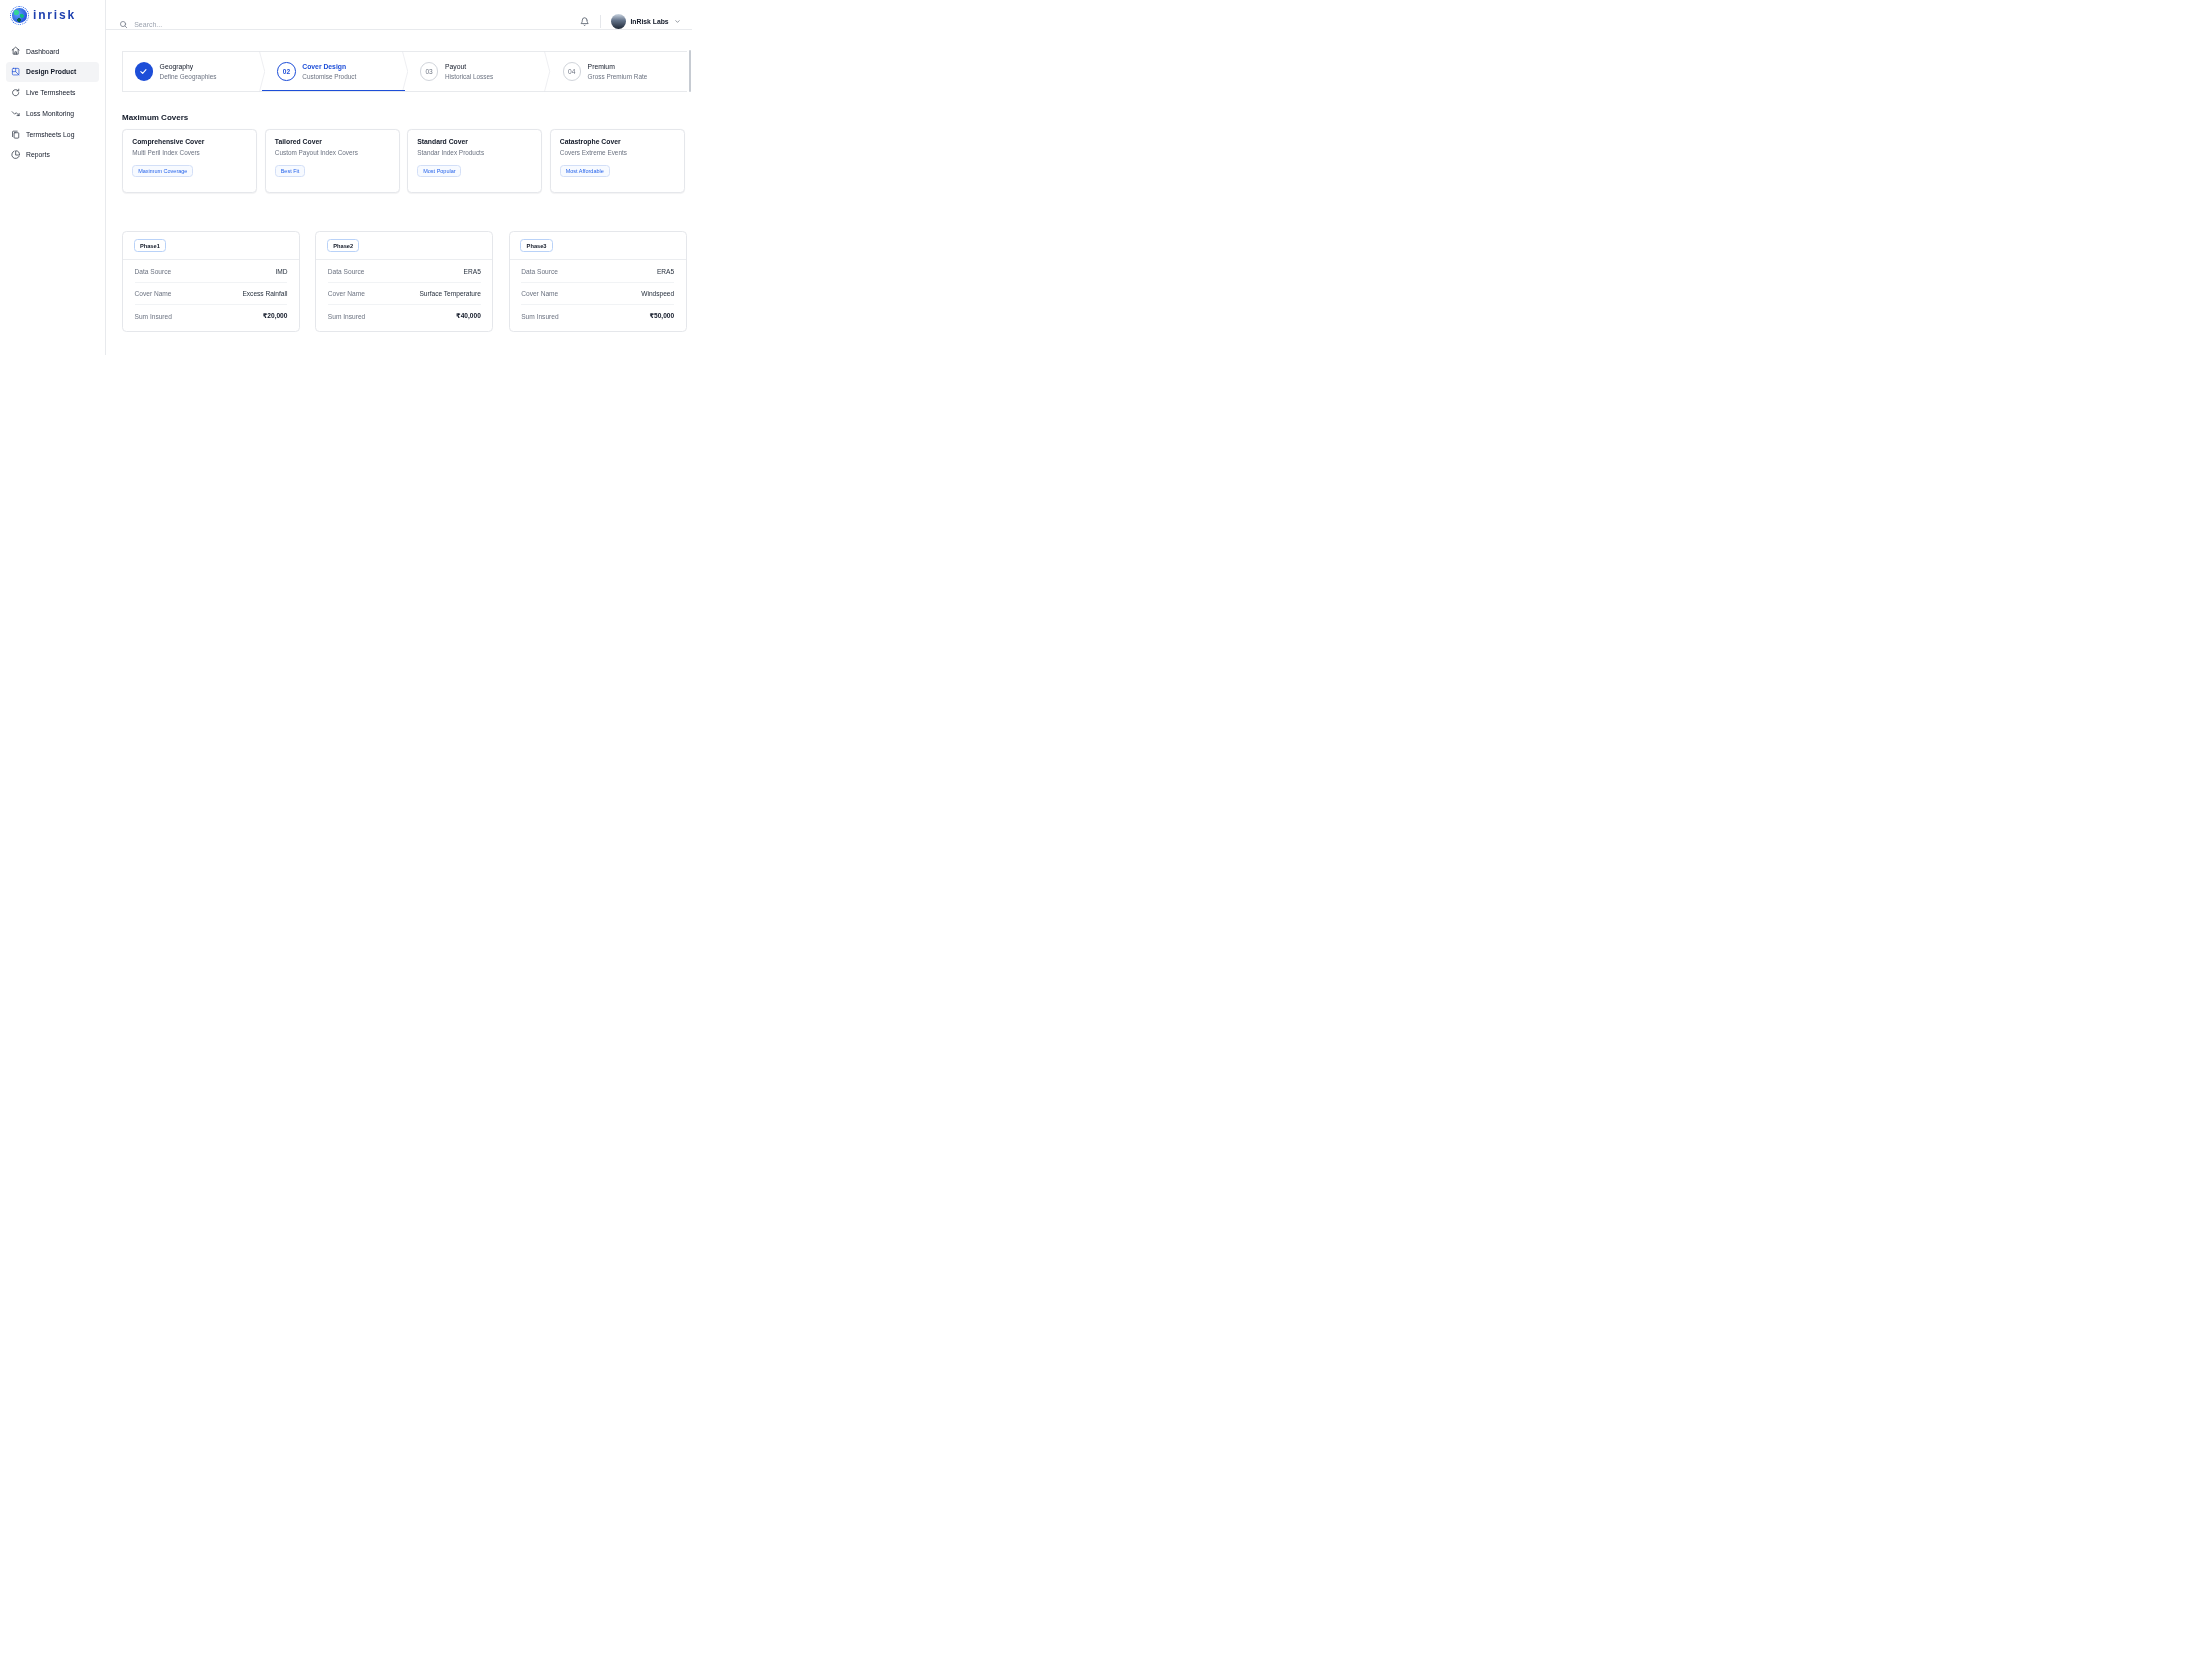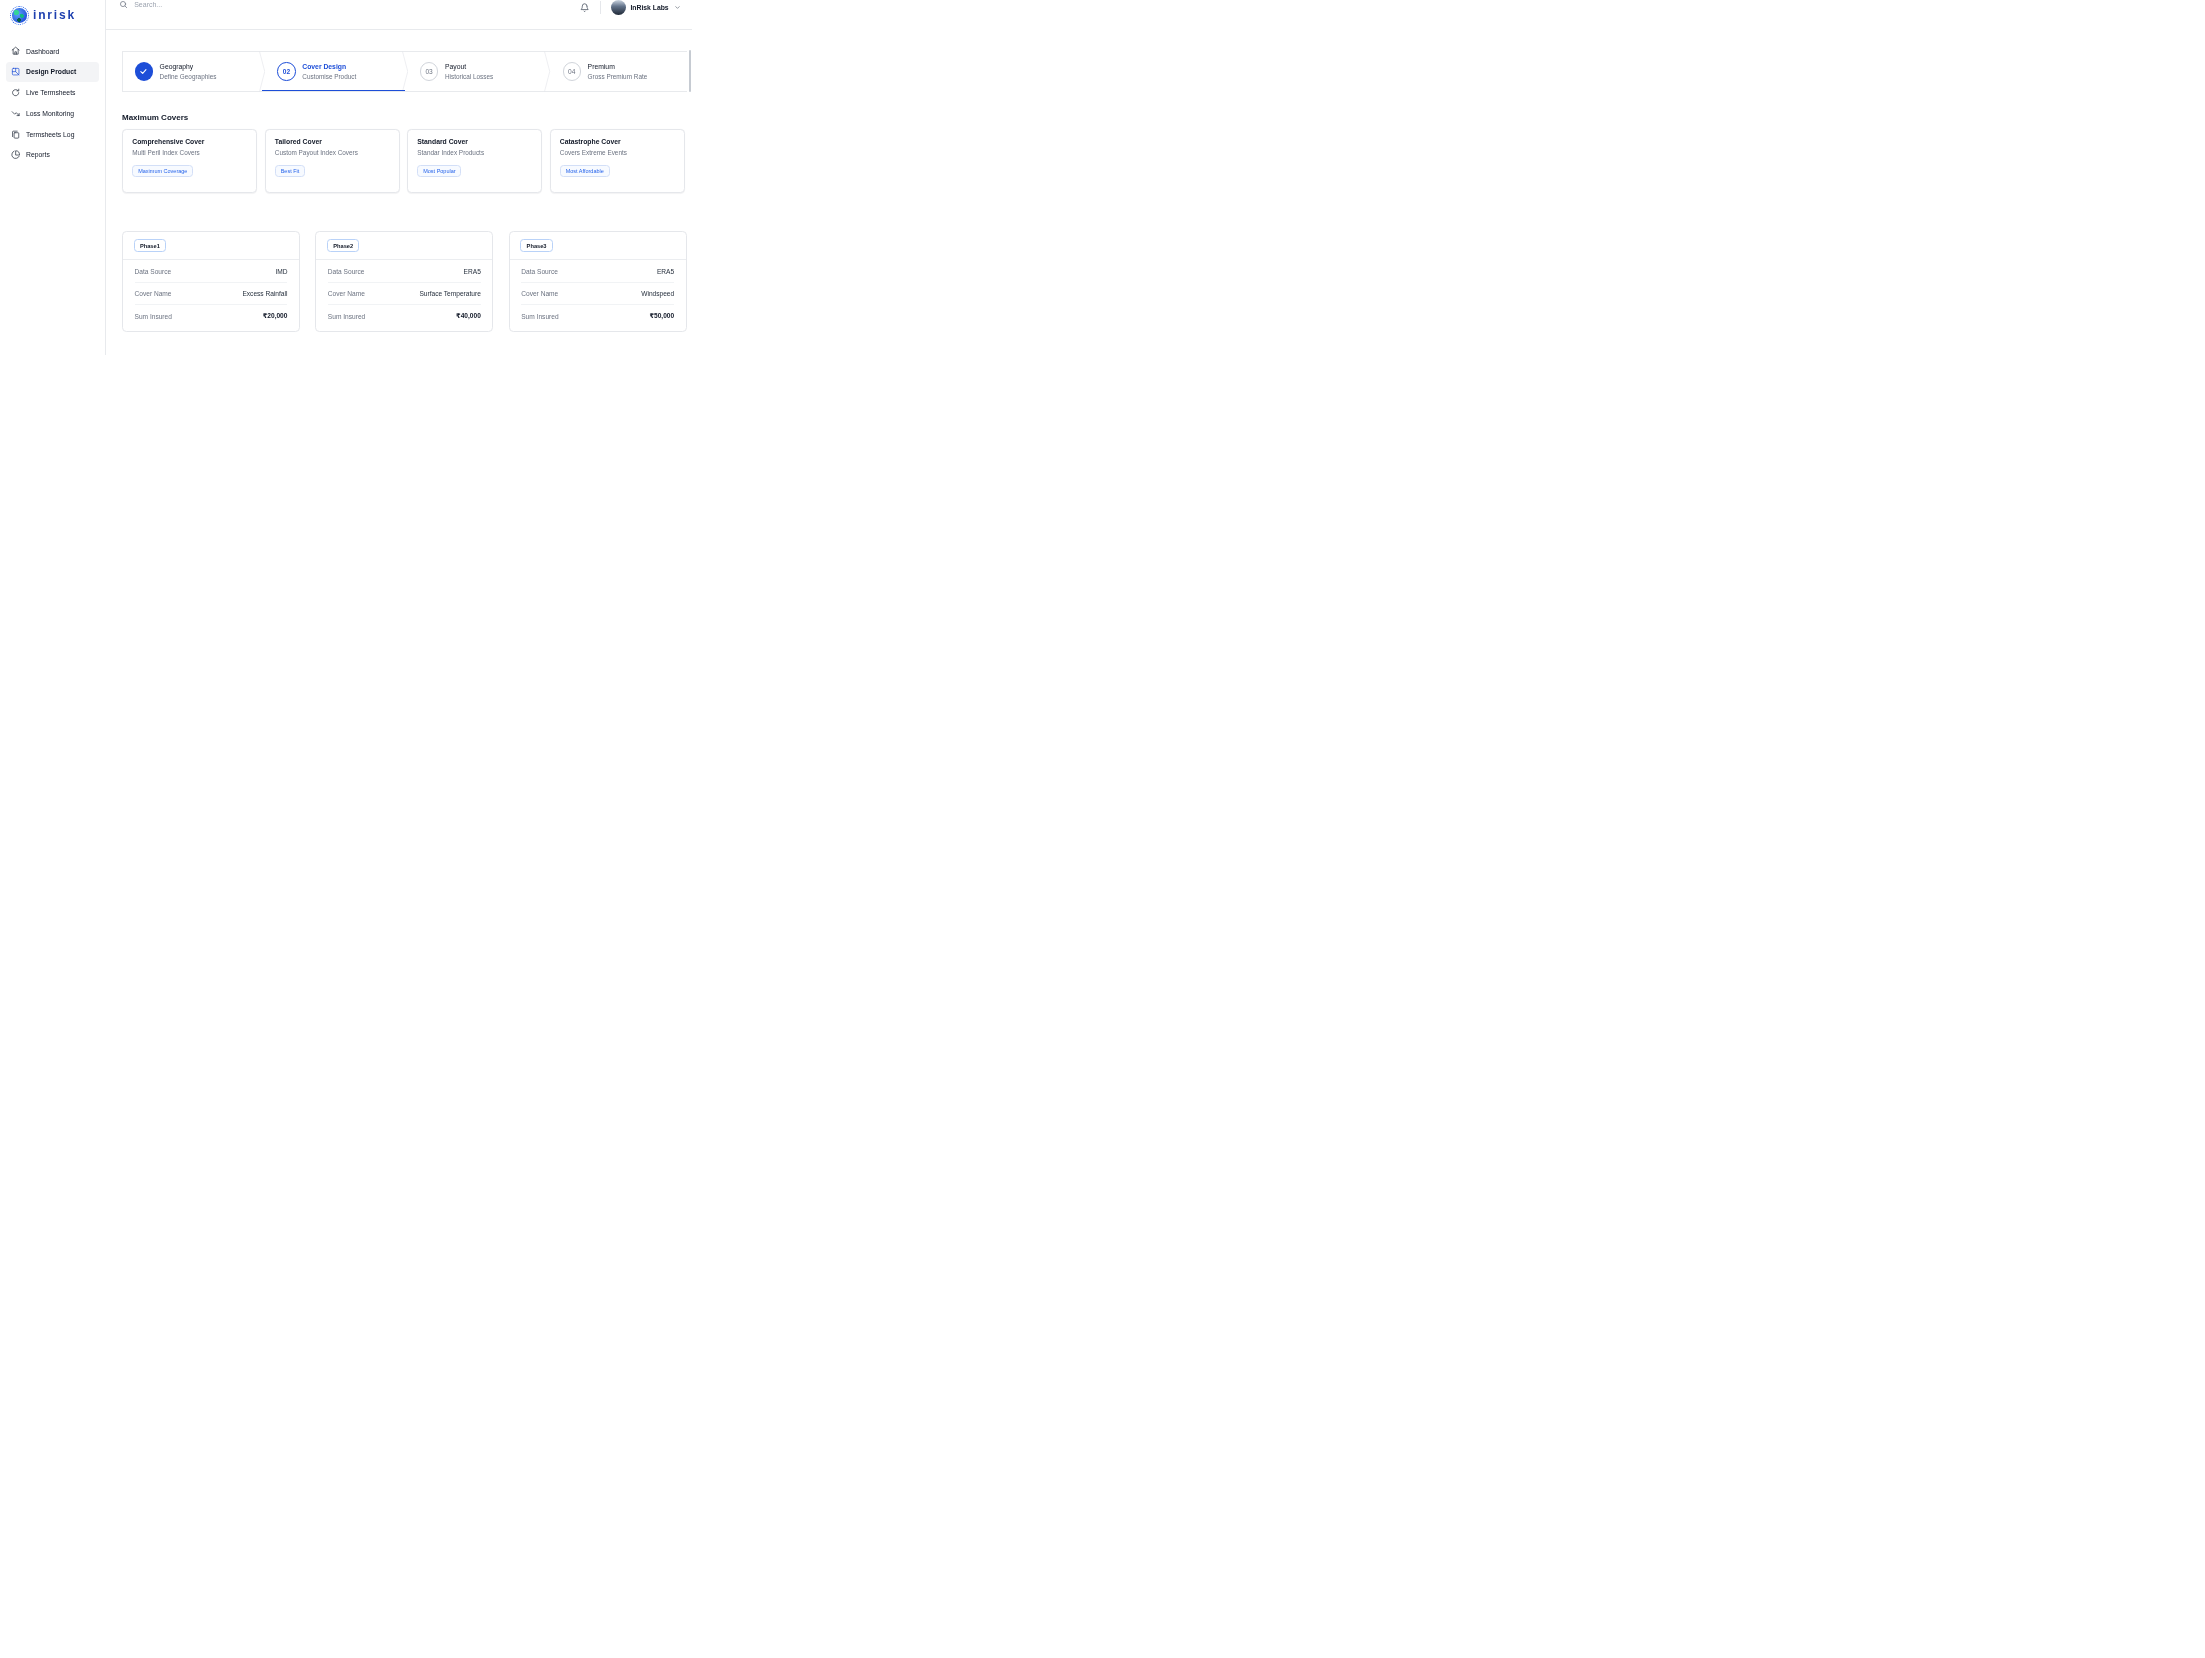--- a/index.html
+++ b/index.html
@@ -27,21 +27,21 @@
   .nav { margin-top:16px; display:flex; flex-direction:column; gap:0.9px; padding:0 6.2px; }
   .nav-item { display:flex; align-items:center; gap:6.2px; padding:5.3px 4.4px;
     border-radius:3.5px; font-size:6.8px; font-weight:500; color:#111827; cursor:pointer; }
   .nav-item .nicon { width:9.3px; height:9.3px; color:#1f2937; flex:none; }
   .nav-item.active { background:#f3f4f6; font-weight:700; }
   .nav-item.active .nicon { color:#1d4ed8; }
 
   
   .main { position:absolute; left:106px; right:0; top:0; bottom:0; }
   .topbar { height:30px; border-bottom:0.4px solid #e8eaed;
-    display:flex; align-items:flex-start; padding:0 11.5px 0 13.2px; }
+    display:flex; align-items:flex-end; padding:0 11.5px 0 13.2px; }
   .search { display:flex; align-items:center; gap:6.2px; flex:1; }
   .search .sicon { width:8.8px; height:8.8px; color:#6b7280; }
   .search input { border:none; outline:none; font-size:7px; color:#111827;
     width:141px; font-family:inherit; background:transparent; }
   .search input::placeholder { color:#9ca3af; }
   .topbar-right { display:flex; align-items:center; }
   .bell { width:9.3px; height:9.3px; color:#374151; cursor:pointer; }
   .tdivider { width:0.4px; height:13.2px; background:#e5e7eb; margin:0 9.7px 0 11.5px; }
   .account { display:flex; align-items:center; gap:4.9px; cursor:pointer; }
   .avatar { width:15px; height:15px; border-radius:50%;

